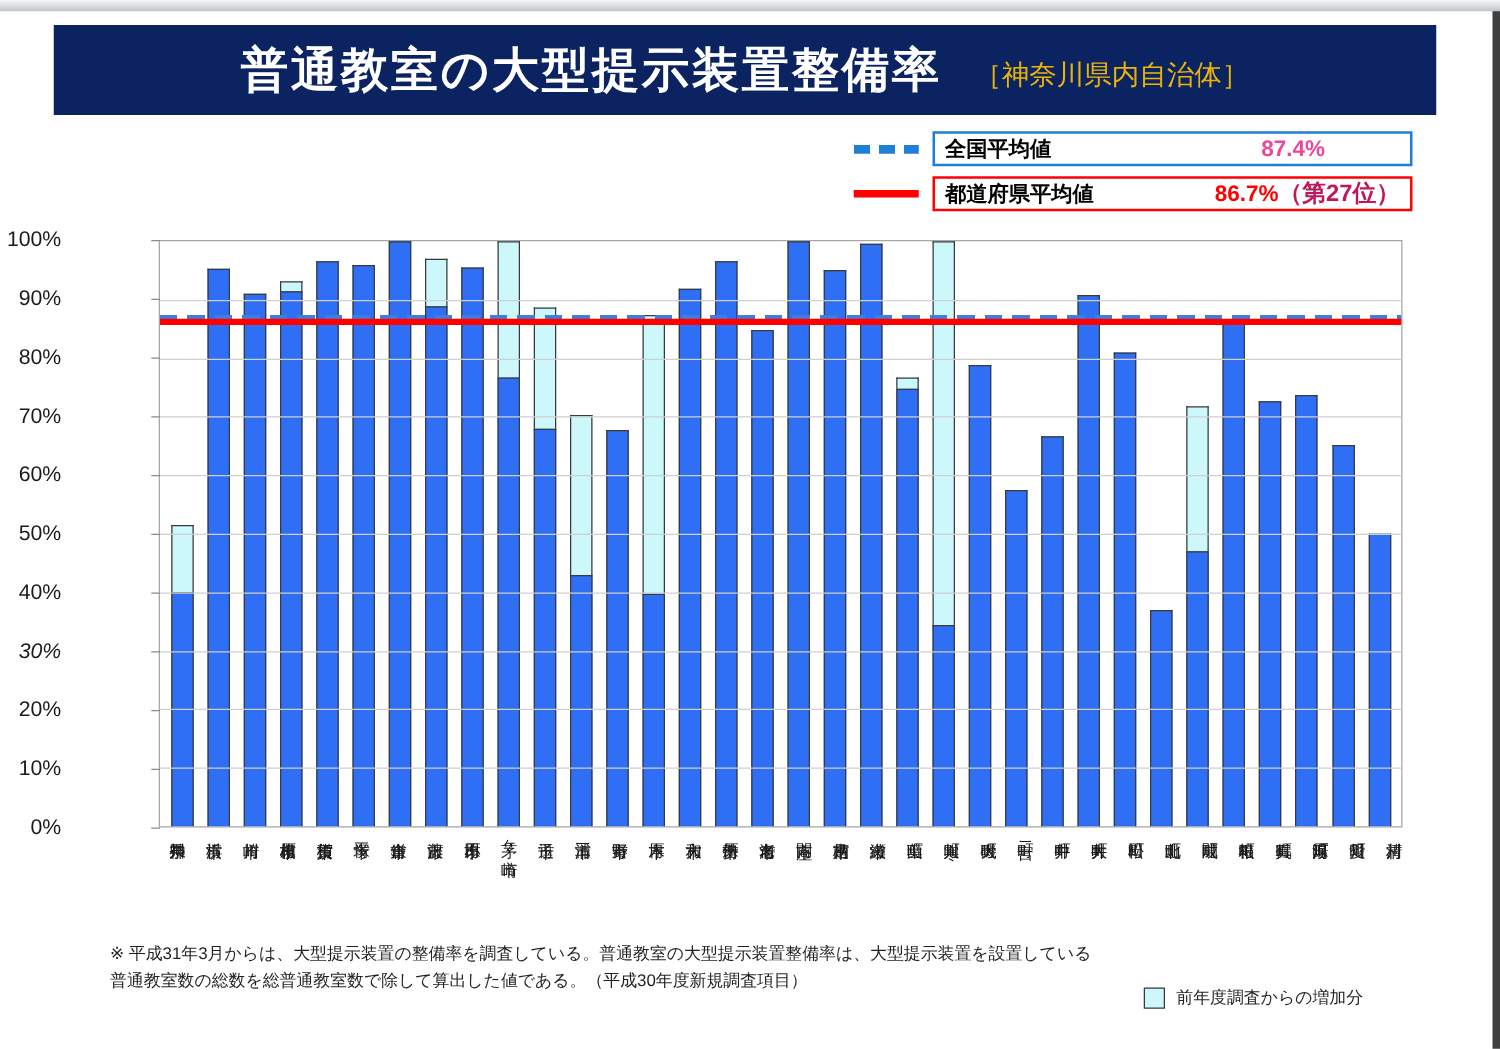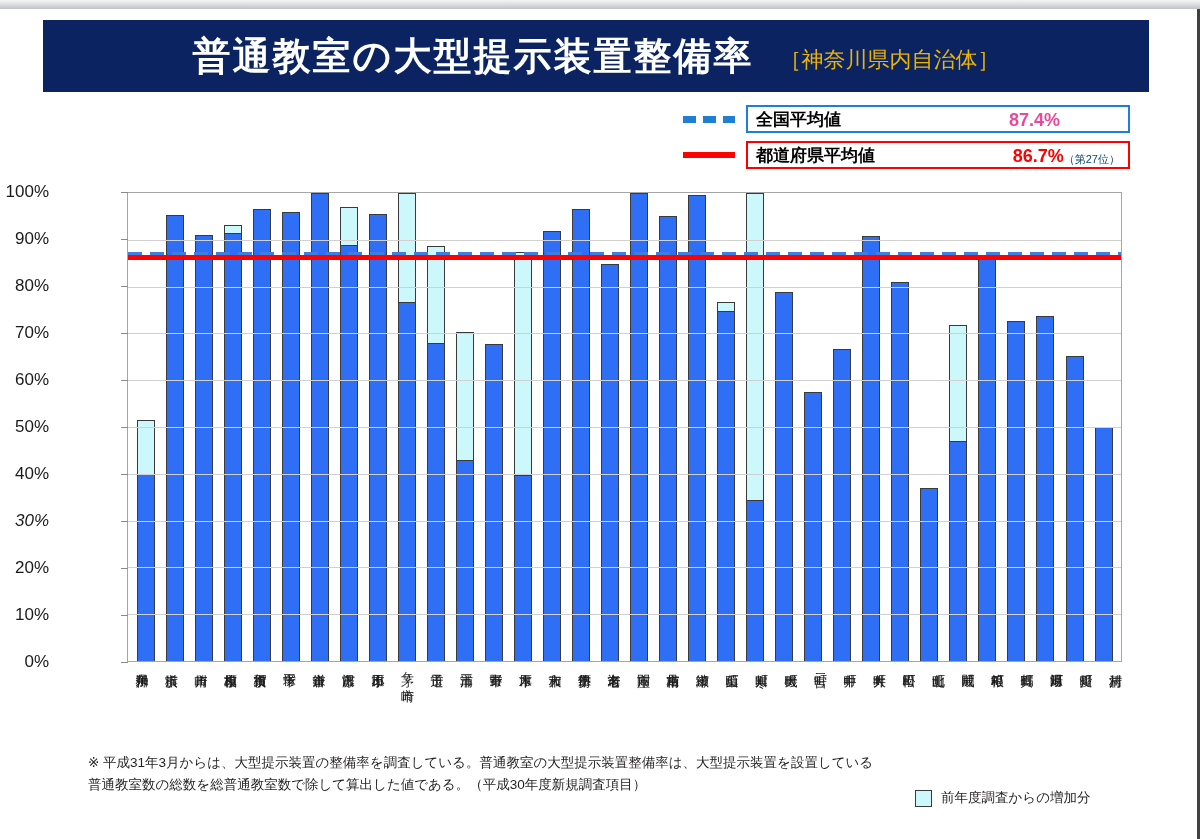--- a/index.html
+++ b/index.html
@@ -1,48 +1,48 @@
 <!DOCTYPE html>
 <html><head>
 <meta charset="utf-8">
 <style>
   html,body{margin:0;padding:0;background:#ffffff;}
   body{
     width:1200px;height:839px;position:relative;overflow:hidden;
     font-family:"Liberation Sans","DejaVu Sans",sans-serif;
     box-sizing:border-box;
   }
-  #page{position:absolute;inset:0;background:#fff;border-right:3px solid #404040;box-sizing:border-box;}
+  #page{position:absolute;inset:0;background:#fff;border-right:6px solid #404040;box-sizing:border-box;}
   #topstrip{position:absolute;left:0;top:0;width:1200px;height:9px;
     background:linear-gradient(#f4f5f6,#d9dbdd 55%,#bfc2c6);}
   
   #banner{
     position:absolute;left:43px;top:20px;width:1106px;height:72px;
     background:#0b2461;display:flex;align-items:center;justify-content:center;gap:26px;
   }
   #banner-title{
     color:#ffffff;font-size:38px;font-weight:700;letter-spacing:2px;
     white-space:nowrap;
   }
   #banner-sub{color:#eab308;font-size:22px;white-space:nowrap;align-self:center;padding-top:8px;}
   
   #avg-legend{position:absolute;left:680px;top:104px;width:450px;}
   .avg-row{display:flex;align-items:center;height:30px;margin-bottom:6px;}
   .avg-mark{width:58px;height:0;display:flex;align-items:center;justify-content:center;margin-right:8px;}
   .dash-mark{width:52px;height:7px;
     background:repeating-linear-gradient(to right,#1f7fd4 0 13px,transparent 13px 20px);}
   .solid-mark{width:52px;height:6px;background:#ff0000;}
-  .avg-box{flex:1;height:28px;display:flex;align-items:flex-end;padding:0 8px;box-sizing:border-box;background:#fff;}
+  .avg-box{flex:1;height:28px;display:flex;align-items:center;padding:0 8px;box-sizing:border-box;background:#fff;}
   .avg-box.blue{border:2.5px solid #1f7fd4;}
   .avg-box.red{border:2.5px solid #ff0000;}
   .avg-label{font-size:17px;font-weight:700;color:#000;white-space:nowrap;}
   .avg-val{font-size:18px;font-weight:700;margin-left:auto;white-space:nowrap;}
   .avg-val.blue{color:#ec4899;margin-right:60px;}
   .avg-val.red{color:#ff0000;}
-  .avg-rank{font-size:11px;font-weight:400;color:#0c4a6e;white-space:nowrap;}
+  .avg-rank{font-size:19px;font-weight:700;color:#be185d;white-space:nowrap;}
   
   #chart{position:absolute;left:55px;top:186px;width:1075px;height:476px;}
   #plot{position:absolute;left:72px;top:6px;right:8px;bottom:0;
     border:1px solid #a6a6a6;background:#fff;box-sizing:border-box;}
   .gridline{position:absolute;left:0;right:0;height:1px;background:#d0d0d0;}
   .ylabel{position:absolute;right:1081px;font-size:17px;color:#1a1a1a;
     text-align:right;white-space:nowrap;transform:translateY(-50%);}
   .ytick{position:absolute;width:7px;height:1px;background:#8a8a8a;}
   #bars{position:absolute;left:0;top:0;right:0;bottom:0;display:flex;
     align-items:flex-end;justify-content:space-between;padding:0 3px;box-sizing:border-box;}

